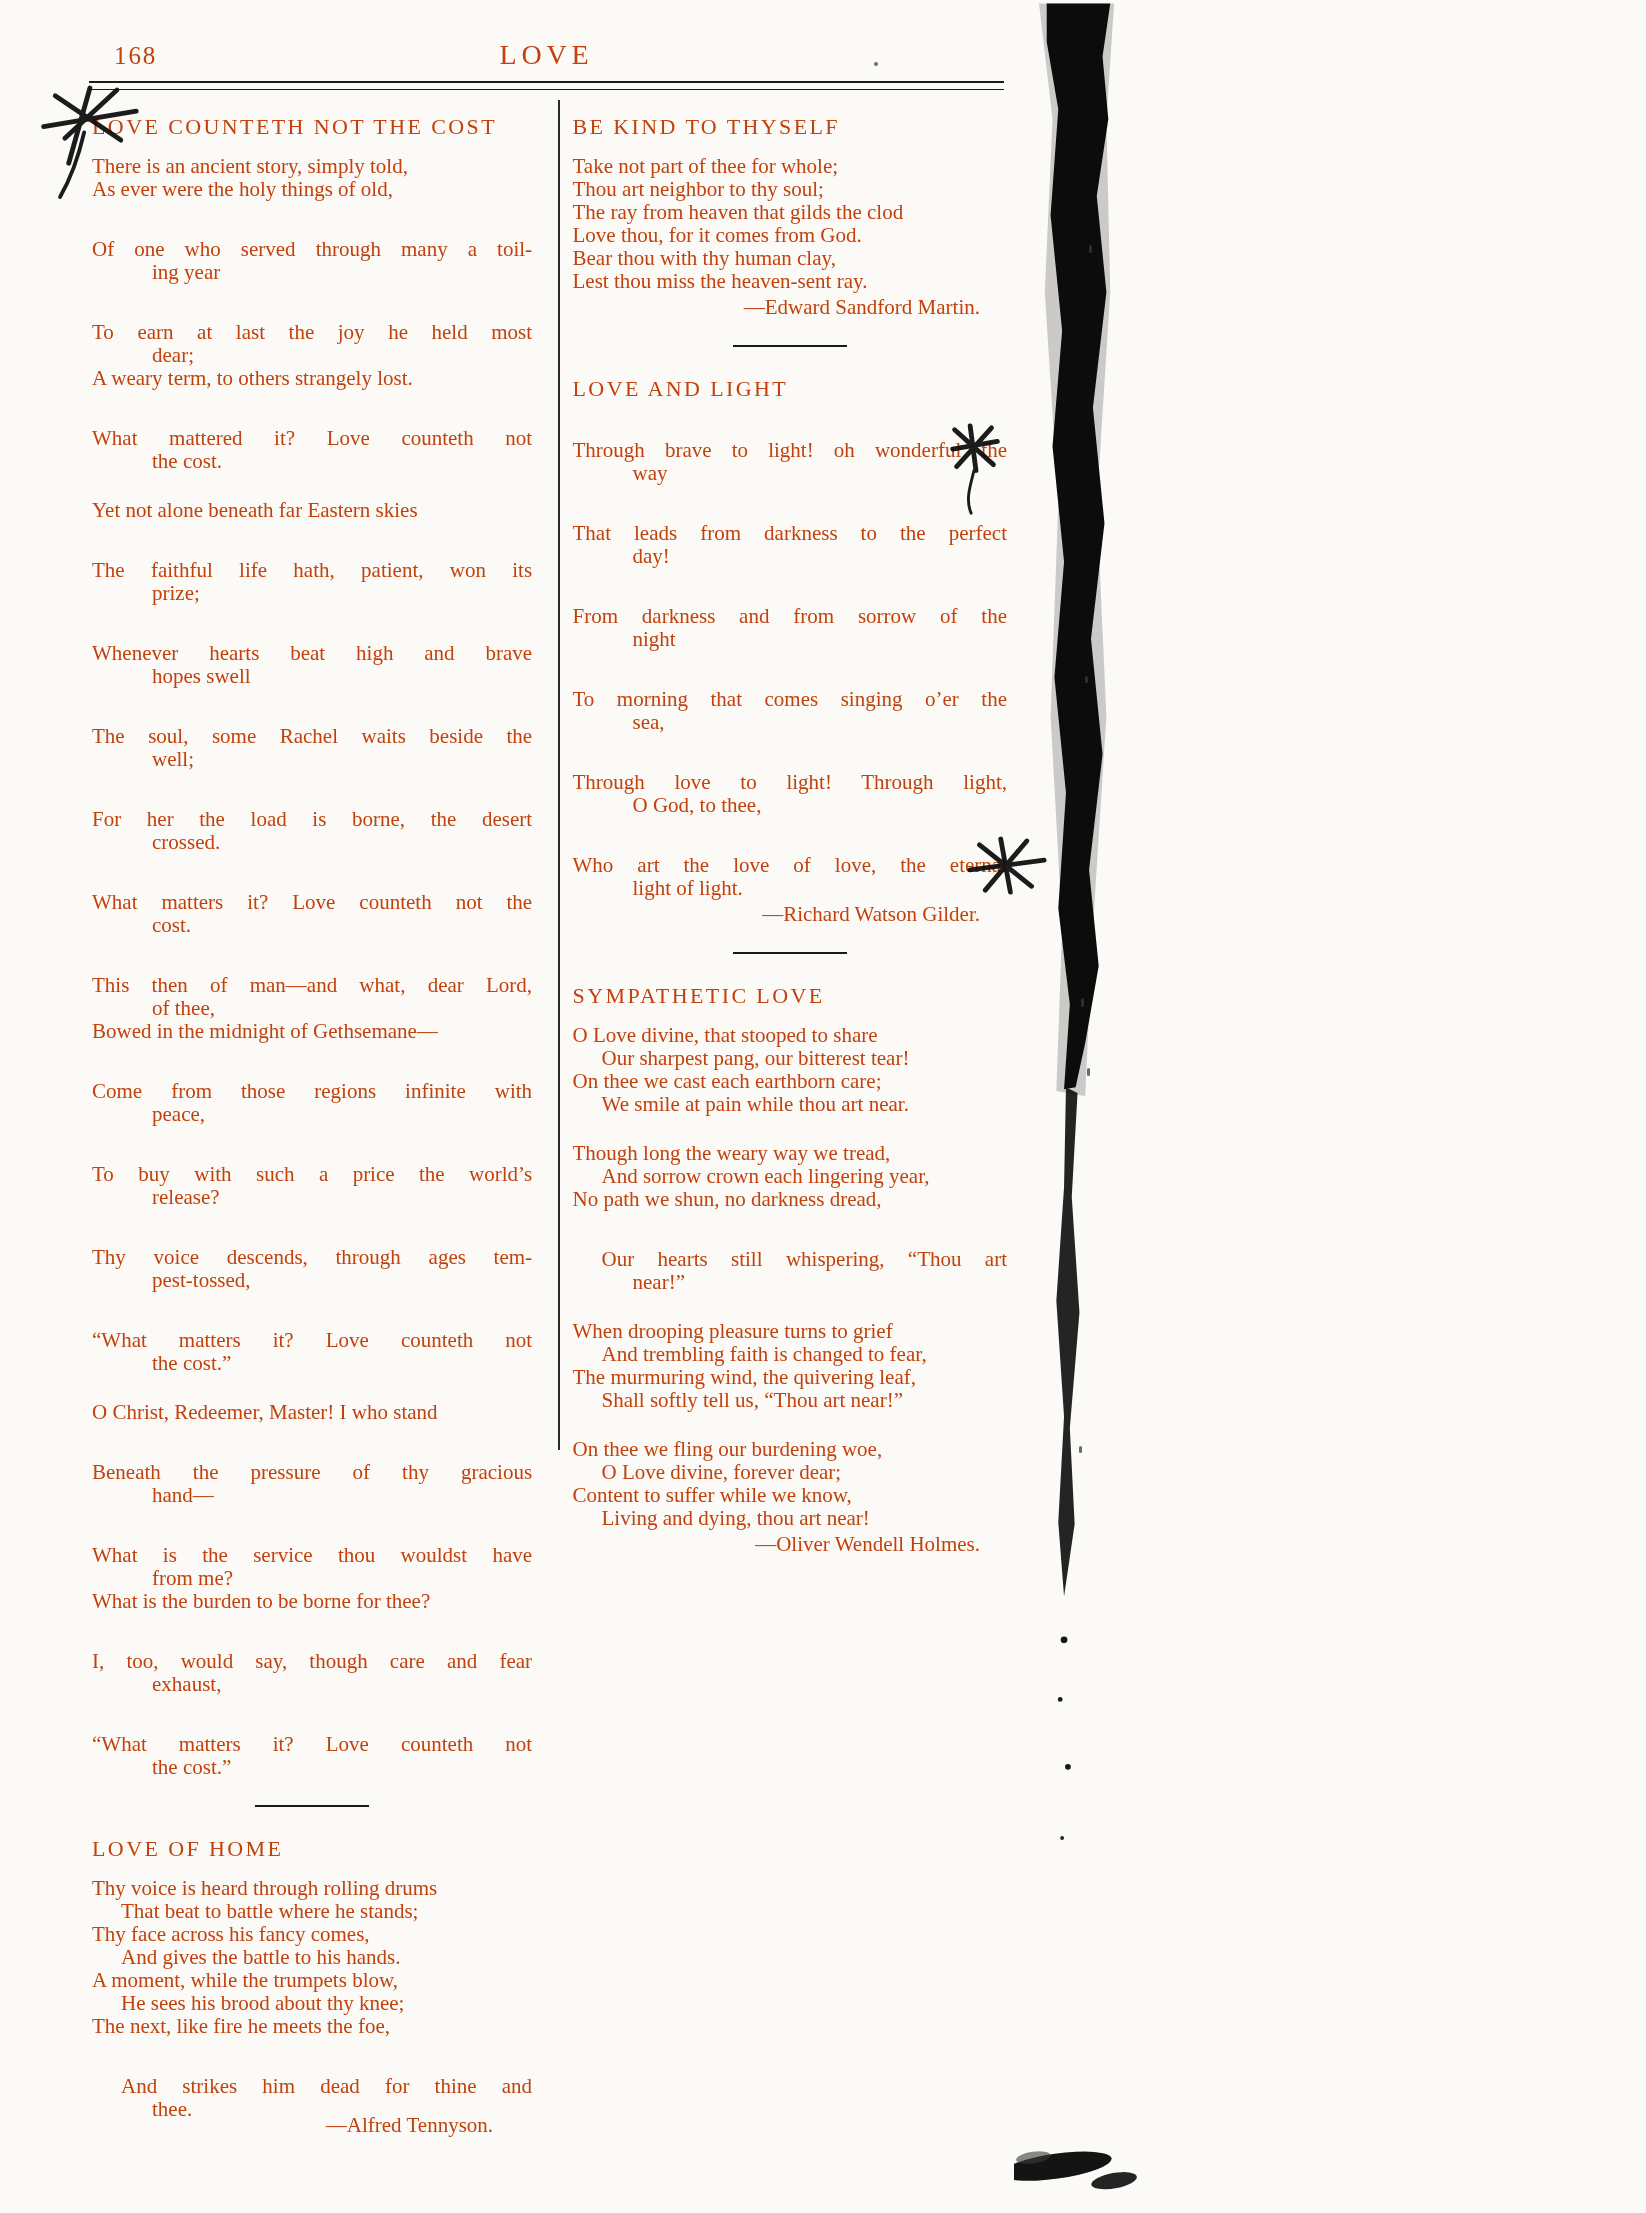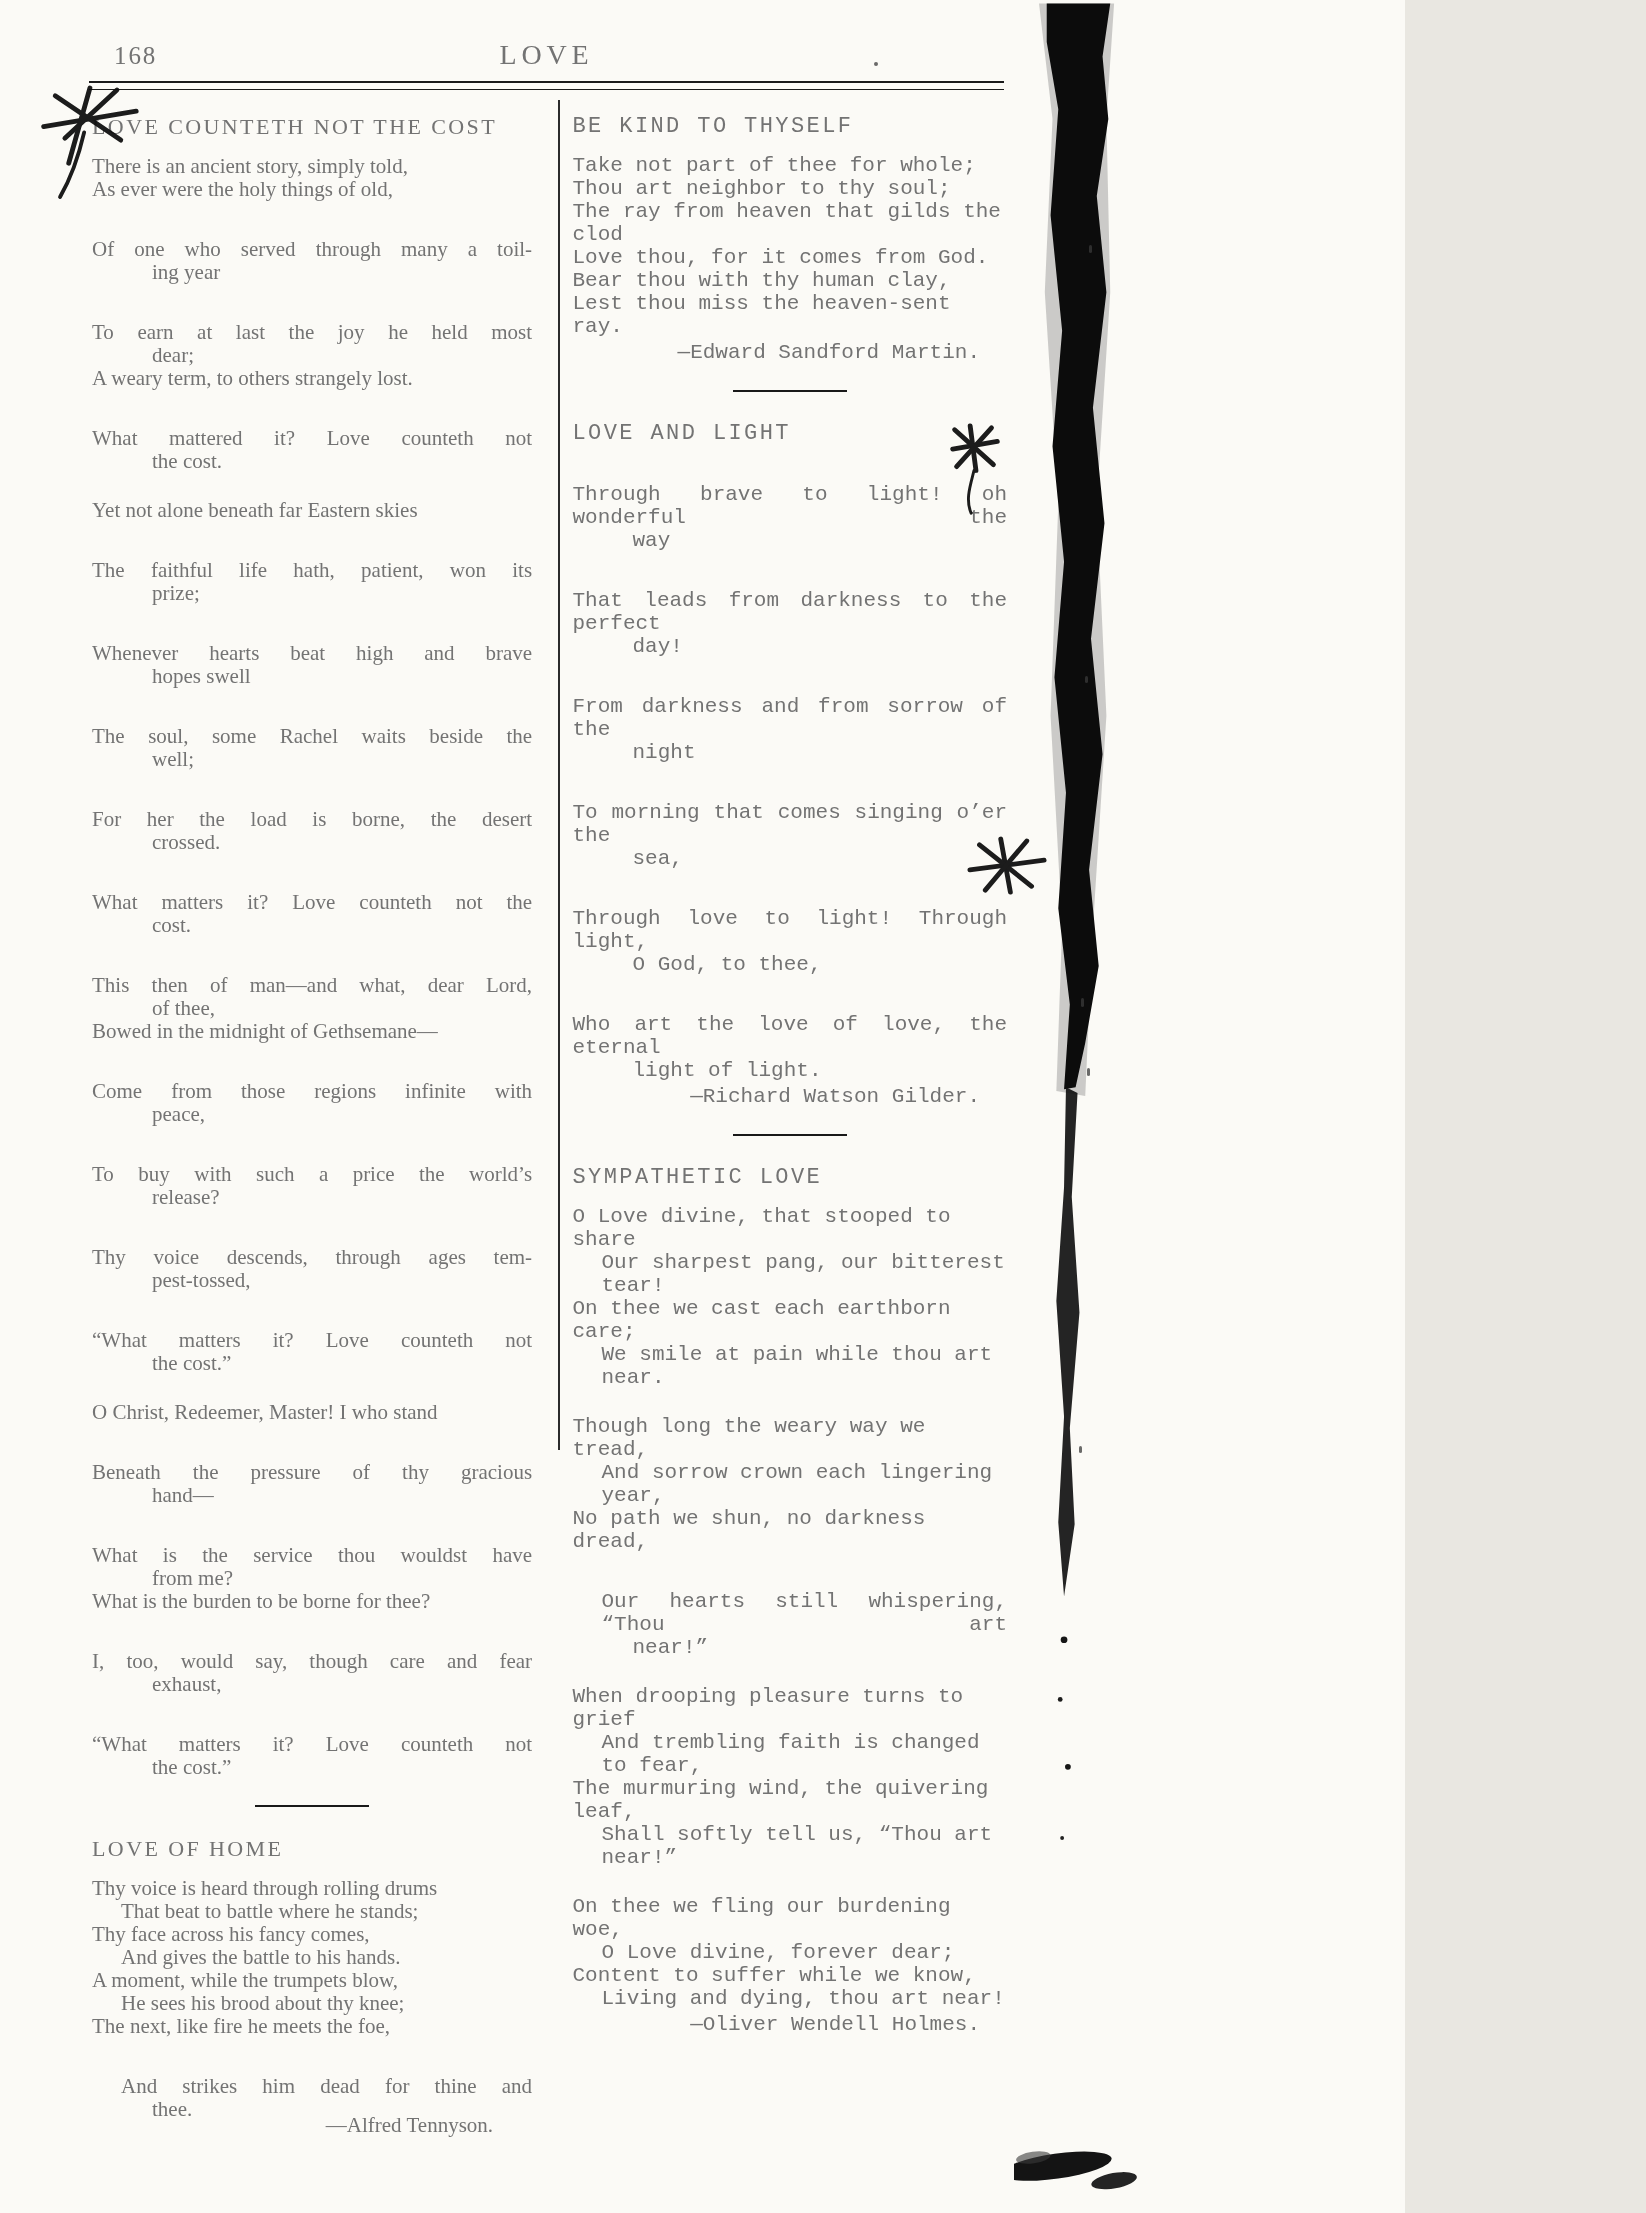--- a/index.html
+++ b/index.html
@@ -1,29 +1,29 @@
 <!DOCTYPE html>
 <html><head>
 <meta charset="utf-8">
 <style>
   * { margin:0; padding:0; box-sizing:border-box; }
   html,body { background:#e9e7e1; }
   .page {
-    position:relative; width:1405px; height:2214px;
+    position:relative; width:1646px; height:2214px;
     background:#fbfaf6; overflow:hidden;
     font-family:"Liberation Serif","DejaVu Serif",serif;
-    color:#737373;
+    color:#c2410c;
   }
   .page-number { position:absolute; left:114px; top:42px; font-size:25px; letter-spacing:1.9px; }
   .header-title { position:absolute; left:89px; top:39px; width:915px; text-align:center; font-size:28px; letter-spacing:4.8px; }
   .header-rule { position:absolute; left:89px; top:81px; width:915px; height:8.7px; border-top:2.9px solid #1a1a1a; border-bottom:1.9px solid #1a1a1a; }
   .columns { position:absolute; left:92px; top:104px; width:915px; display:flex; }
   .col { width:50%; }
   .col-left  { padding-right:17.4px; }
-  .col-right { padding-left:23px;font-family:Liberation Mono, monospace; }
+  .col-right { padding-left:23px; }
   .column-divider { position:absolute; left:558px; top:100px; width:1.9px; height:1350px; background:#2b2b2b; }
   .poem-title { font-weight:normal; font-size:22px; letter-spacing:2.4px; margin:9.7px 0 15.4px; }
   .stanza { margin-bottom:26px; }
   .line { font-size:21px; line-height:23px; }
   .indent-1 { padding-left:29px; }
   .indent-2 { padding-left:60px; }
   .justify-last { text-align:justify; text-align-last:justify;margin-top:37px; }
   .attribution { font-size:21px; line-height:23px; text-align:right; padding-right:27px; margin-top:2.9px; }
   .with-attr { display:flex; justify-content:space-between; }
   .with-attr .attribution { padding-right:23px; margin:16px; }

